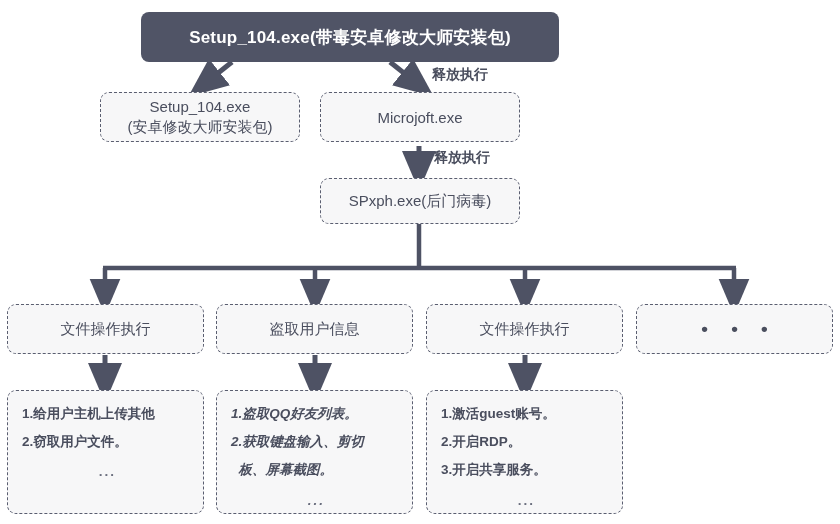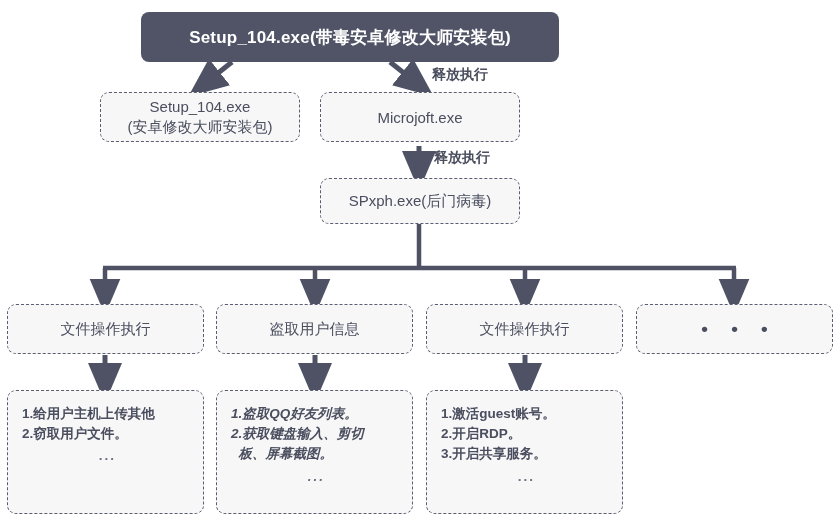--- a/index.html
+++ b/index.html
@@ -43,21 +43,21 @@
     align-items: flex-start;
     justify-content: flex-start;
     text-align: left;
     font-size: 13.5px;
     font-weight: bold;
     padding: 14px 10px 8px 14px;
   }
   .stack {
     display: flex;
     flex-direction: column;
-    gap: 2px;
+    gap: 10px;
     line-height: 1.35;
     width: 100%;
   }
   .stack .ln { white-space: pre; }
   .stack .ellip {
     text-align: center;
     letter-spacing: 2px;
     color: #6a6e7e;
     font-weight: bold;
     margin-top: 2px;

